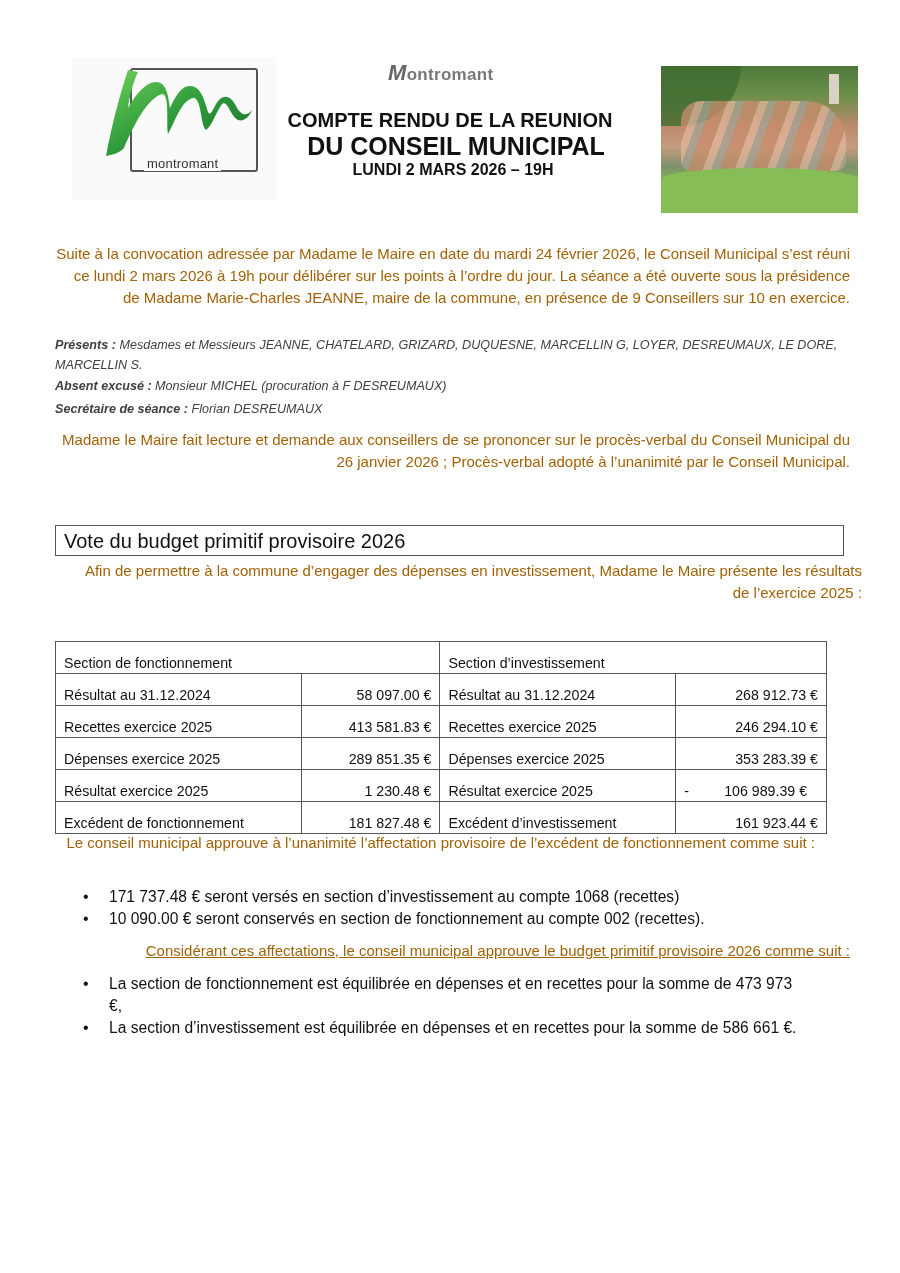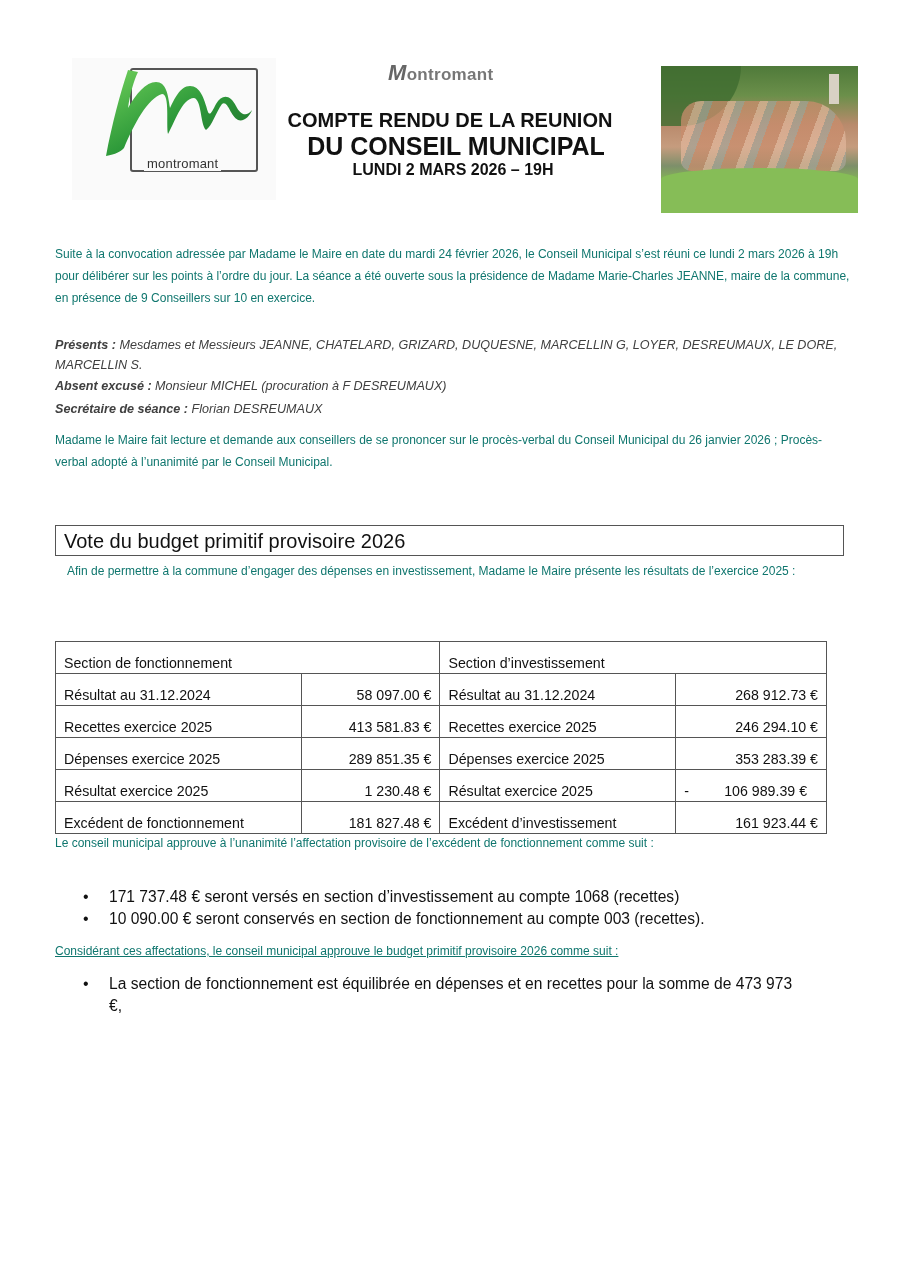--- a/index.html
+++ b/index.html
@@ -25,21 +25,21 @@
 
   .photo { position: absolute; left: 661px; top: 66px; width: 197px; height: 147px; overflow: hidden;
            background: linear-gradient(180deg, #4f7a3a 0%, #6b8f4a 20%, #b98a6c 40%, #c69c7e 55%, #7d8f6a 68%, #84b556 78%, #8cc25e 100%); }
   .photo .roofs { position:absolute; left: 20px; top: 35px; width: 165px; height: 70px;
                   background: repeating-linear-gradient(110deg, #c98d6d 0 14px, #e0b59a 14px 22px, #a7a396 22px 30px); opacity: .75; border-radius: 20px 40px 10px 10px; }
   .photo .field { position:absolute; left: 0; bottom: 0; width: 197px; height: 45px; background: #86bd57; border-radius: 60% 60% 0 0 / 30% 30% 0 0; }
   .photo .trees { position:absolute; left:0; top:0; width: 80px; height: 60px; background:#3f6b2f; border-radius: 0 0 60px 0; opacity:.8;}
   .photo .church { position:absolute; left: 168px; top: 8px; width: 10px; height: 30px; background:#d8d1c4; }
 
   
-  .para { position: absolute; left: 55px; width: 795px; font-size: 12px; line-height: 22px; color: #0f766e; }
+  .para { position: absolute; left: 55px; width: 795px; font-size: 15px; line-height: 22px; color: #a16207; text-align: right; }
   .small { position: absolute; left: 55px; width: 795px; font-size: 12.6px; line-height: 20px; font-style: italic; color: #404040; }
   .small b { font-weight: bold; }
 
   .section-title { position: absolute; left: 55px; top: 525px; width: 779px; height: 29px;
                    border: 1px solid #555; padding-left: 8px; font-size: 20px; font-weight: normal; line-height: 30px; }
 
   
   table.budget { position: absolute; left: 55px; top: 641px; width: 772px; border-collapse: collapse; font-size: 14.2px; }
   table.budget td { border: 1px solid #555; height: 29px; padding: 0 8px; vertical-align: bottom; padding-bottom: 2px; }
   table.budget td.amt { text-align: right; }
@@ -146,21 +146,22 @@
       <td class="amt">181 827.48 €</td>
       <td>Excédent d’investissement</td>
       <td class="amt">161 923.44 €</td>
     </tr>
   </tbody>
     </table>
 
   <div class="para" style="top:832px; width:760px;">Le conseil municipal approuve à l’unanimité l’affectation provisoire de l’excédent de fonctionnement comme suit :</div>
   <ul class="bullets" style="top:886px;">
     <li>171 737.48 € seront versés en section d’investissement au compte 1068 (recettes)</li>
-    <li>10 090.00 € seront conservés en section de fonctionnement au compte 003 (recettes).</li>
+    <li>10 090.00 € seront conservés en section de fonctionnement au compte 002 (recettes).</li>
   </ul>
 
   <div class="para" style="top:940px;text-decoration:underline;">Considérant ces affectations, le conseil municipal approuve le budget primitif provisoire 2026 comme suit :</div>
   <ul class="bullets" style="top:973px; width:740px;">
     <li>La section de fonctionnement est équilibrée en dépenses et en recettes pour la somme de 473 973 €,</li>
+    <li style="width:740px; white-space:nowrap;">La section d’investissement est équilibrée en dépenses et en recettes pour la somme de 586 661 €.</li>
   </ul>
 
 </div>
 
 </body></html>

